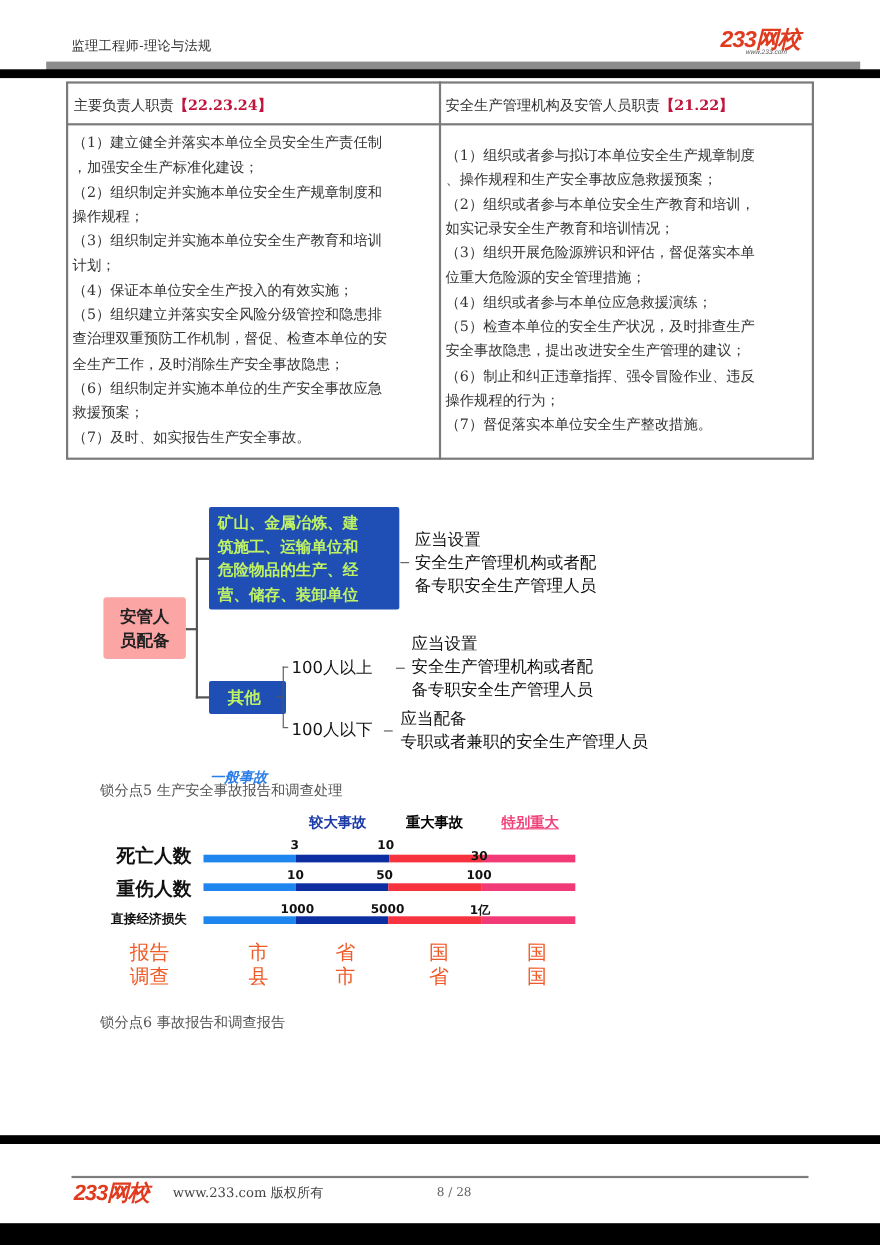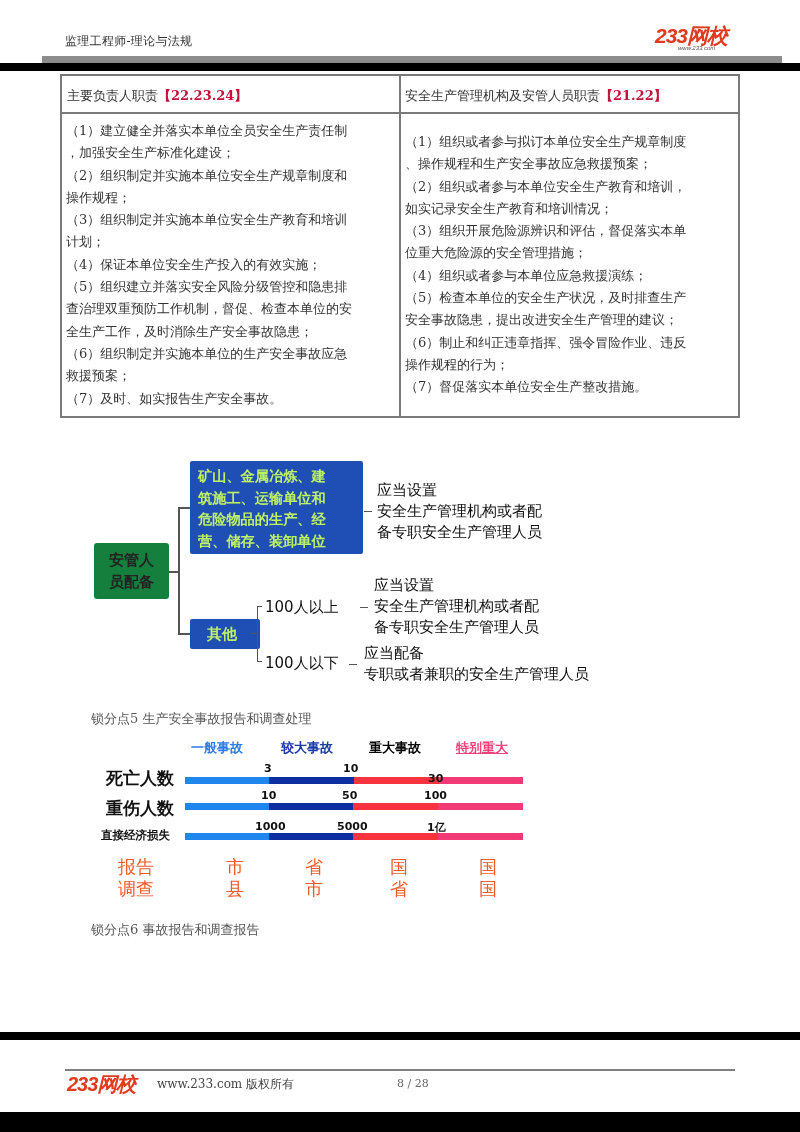--- a/index.html
+++ b/index.html
@@ -18,21 +18,21 @@
   
   .tbl { left:60px; top:74px; width:680px; height:344px; border:2px solid #7a7a7a; box-sizing:border-box; }
   .tbl-vline { left:399px; top:74px; width:2px; height:344px; background:#7a7a7a; }
   .tbl-hline { left:60px; top:112px; width:680px; height:2px; background:#7a7a7a; }
   .th { font-size:13px; color:#333; }
   .th .ref { color:#c0143c; font-weight:bold; }
   .cell { font-size:13px; line-height:22.3px; color:#333; width:328px; }
   .cell div { white-space:nowrap; }
 
   
-  .mm-root { left:94px; top:543px; width:75px; height:56px; background:#15803d; border-radius:3px;
+  .mm-root { left:94px; top:543px; width:75px; height:56px; background:#fca5a5; border-radius:3px;
              font-family:"DejaVu Sans", sans-serif; font-weight:bold; font-size:15px; color:#222;
              display:flex; align-items:center; justify-content:center; text-align:center; line-height:22px; }
   .mm-blue { background:#1f4fb4; border-radius:2px; font-family:"DejaVu Sans", sans-serif; font-weight:bold; color:#bef264; }
   .mm-box1 { left:190px; top:461px; width:173px; height:93px; font-size:14.2px; line-height:21.5px; padding:5px 0 0 8px; box-sizing:border-box; }
   .mm-box2 { left:190px; top:619px; width:70px; height:30px; font-size:15px; line-height:30px; padding-left:17px; box-sizing:border-box; }
   .line { background:#555; }
   .mm-txt { font-family:"DejaVu Sans", sans-serif; font-size:15px; line-height:21px; color:#111; white-space:nowrap; }
 
   
   .caption { font-size:13px; color:#555; }
@@ -144,21 +144,21 @@
 
 <div class="abs mm-txt" style="left:265px;top:653px;">100人以下</div>
 <div class="abs line" style="left:349px;top:664px;width:8px;height:1px;"></div>
 <div class="abs mm-txt" style="left:364px;top:643px;">
   <div>应当配备</div>
   <div>专职或者兼职的安全生产管理人员</div>
 </div>
 
 <div class="abs caption" style="left:91px;top:710px;">锁分点5  生产安全事故报告和调查处理</div>
 
-<div class="abs cat" style="left:191px;top:739px;color:#2b7de9;">一般事故</div>
+<div class="abs cat" style="left:191px;top:698px;color:#2b7de9;font-style:italic;">一般事故</div>
 <div class="abs cat" style="left:281px;top:739px;color:#1a3aa8;">较大事故</div>
 <div class="abs cat" style="left:369px;top:739px;color:#000000;">重大事故</div>
 <div class="abs cat" style="left:456px;top:739px;color:#f0427a;text-decoration:underline;">特别重大</div>
 
 <div class="abs rowlbl" style="left:106px;top:767px;font-size:17px;">死亡人数</div>
 <div class="bar" style="left:185px;top:777px;width:84px;background:#1f86f0;"></div>
 <div class="bar" style="left:269px;top:777px;width:85px;background:#0d2ea0;"></div>
 <div class="bar" style="left:354px;top:777px;width:85px;background:#f6333f;"></div>
 <div class="bar" style="left:439px;top:777px;width:84px;background:#f23b76;"></div>
 <div class="tick" style="left:264px;top:762px;">3</div>

